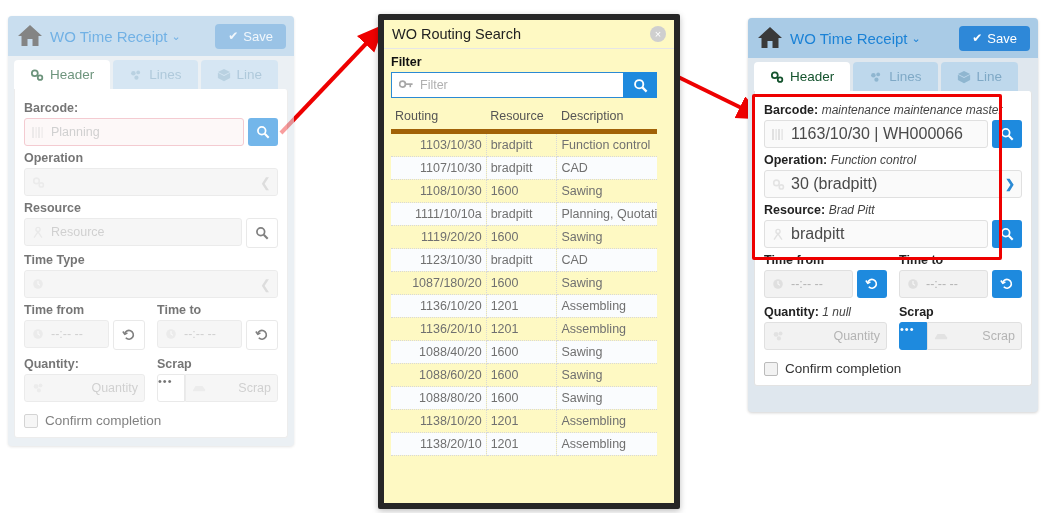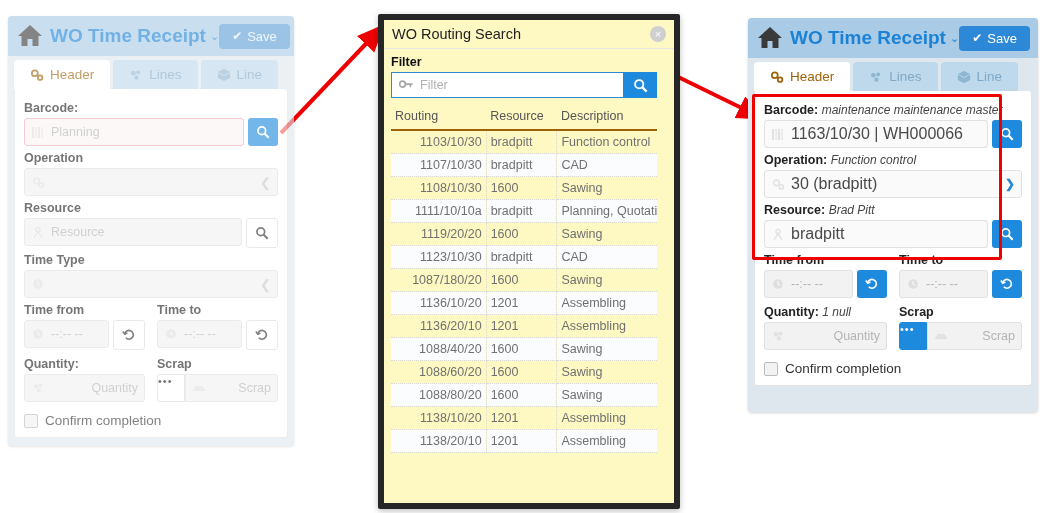--- a/index.html
+++ b/index.html
@@ -22,38 +22,38 @@
   .appcard.faded{opacity:.62;}
   .titlebar{
     height:40px;background:#a9cbe6;
     display:flex;align-items:center;padding:0 8px;
     position:relative;
   }
   .titlebar.solid{background:#a9cbe6;}
   .home-icon{width:28px;height:28px;flex:0 0 auto;margin-right:6px;
     display:flex;align-items:center;justify-content:center;}
   .home-icon svg{display:block}
-  .apptitle{color:#1b82d6;font-size:19px;font-weight:700;white-space:nowrap;}
+  .apptitle{color:#1b82d6;font-size:15px;font-weight:400;white-space:nowrap;}
   .caret{color:#1b82d6;font-size:11px;margin-left:4px;}
   .save-btn{
     margin-left:auto;background:#2e88d8;color:#fff;border-radius:4px;
     font-size:13px;padding:5px 13px;display:flex;align-items:center;gap:5px;
     white-space:nowrap;
   }
   .save-btn.dim{background:#5d9fd8;color:#eaf3fb;}
   .save-check{font-size:12px;}
 
   
   .tabs{display:flex;height:33px;align-items:flex-end;padding:0 0 0 6px;gap:3px;background:transparent;}
   .tab{
     height:29px;display:flex;align-items:center;gap:6px;
     padding:0 16px;font-size:13.5px;border-radius:4px 4px 0 0;
     background:#bed8ec;color:#7fa9c6;white-space:nowrap;
   }
-  .tab.active{background:#ffffff;color:#a16207;}
+  .tab.active{background:#ffffff;color:#14532d;}
   .tab .ticon{display:inline-flex;align-items:center;}
   .tab.active .ticon svg{fill:#2b8ad4}
   .tab .ticon svg{fill:#8fb6d0}
 
   
   .formbody{background:#fff;margin:0 6px;border-radius:0 3px 3px 3px;
     padding:7px 9px 9px 9px;border:1px solid #e3e3e3;border-top:none;}
   .fieldlabel{font-size:12.5px;font-weight:bold;color:#222;margin:5px 0 3px 0;}
   .fieldlabel .sub{font-weight:normal;font-style:italic;color:#444;font-size:12px;}
   .inputrow{display:flex;align-items:stretch;}
@@ -109,21 +109,21 @@
   .flabel{font-size:12.5px;font-weight:bold;color:#111;margin:2px 0 3px 0;}
   .filterrow{display:flex;}
   .filterinp{
     flex:1;height:24px;border:1px solid #2b8ad4;border-right:none;background:#fff;
     display:flex;align-items:center;gap:7px;padding:0 7px;font-size:12.5px;color:#b0b0b0;
   }
   .filterbtn{width:34px;height:26px;background:#1e8ade;display:flex;align-items:center;justify-content:center;flex:0 0 34px;}
   table.grid{width:100%;border-collapse:collapse;margin-top:7px;table-layout:fixed;}
   table.grid th{
     text-align:left;font-size:12.5px;font-weight:normal;color:#555;
-    padding:4px 4px 6px 4px;border-bottom:2px solid #a16207;
+    padding:4px 4px 6px 4px;border-bottom:5px solid #a16207;
   }
   table.grid td{
     font-size:12.5px;color:#707070;padding:4px 4px;
     border-bottom:1px dotted #d8d8d8;border-right:1px dotted #d8d8d8;
     white-space:nowrap;overflow:hidden;
   }
   table.grid td:last-child{border-right:none;}
   table.grid td.num{text-align:right;}
   table.grid tbody tr:nth-child(even){background:#fafcfe;}
 

